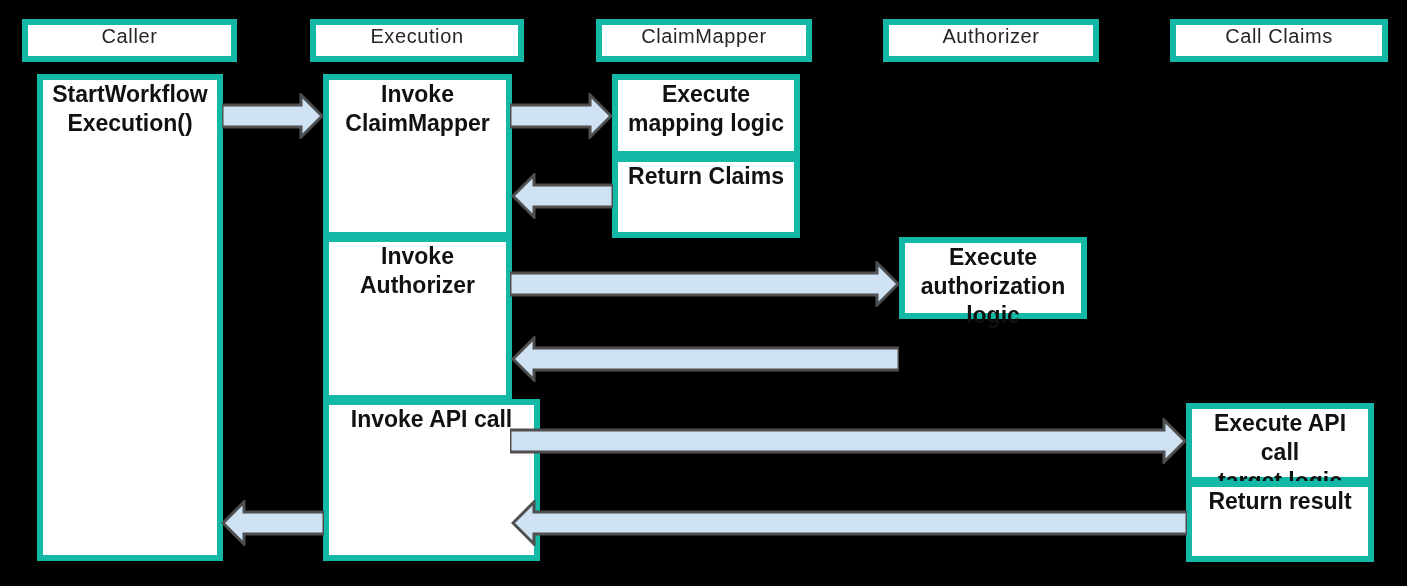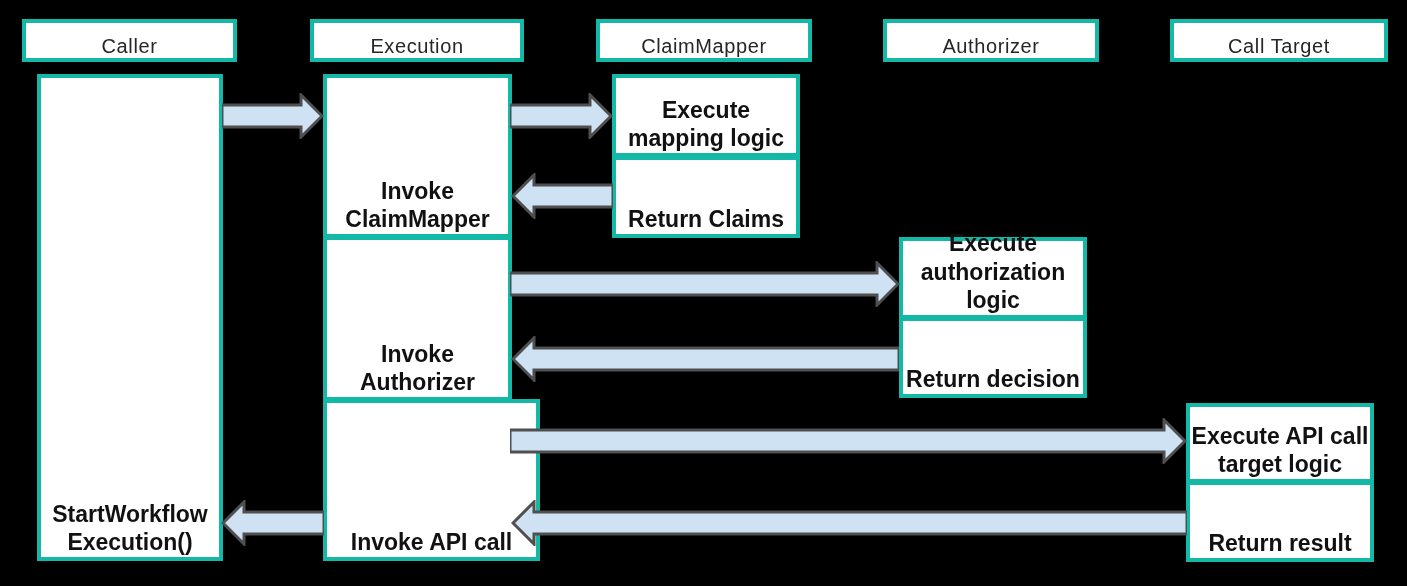--- a/index.html
+++ b/index.html
@@ -11,24 +11,24 @@
     position: relative;
     width: 1407px;
     height: 586px;
     background: #000000;
     overflow: hidden;
     font-family: "Liberation Sans", sans-serif;
   }
   .box {
     position: absolute;
     background: #ffffff;
-    border: 4px solid #14b8a6;
+    border: 6px solid #14b8a6;
     box-sizing: border-box;
     display: flex;
-    align-items: flex-end;
+    align-items: flex-start;
     justify-content: center;
     text-align: center;
   }
   .header-box {
     top: 19px;
     height: 43px;
     font-size: 20px;
     font-weight: 400;
     letter-spacing: 0.6px;
     color: #262626;
@@ -56,21 +56,21 @@
   <div class="box header-box" style="left:310px; width:214px;">
       <span>Execution</span>
     </div>
   <div class="box header-box" style="left:596px; width:216px;">
       <span>ClaimMapper</span>
     </div>
   <div class="box header-box" style="left:883px; width:216px;">
       <span>Authorizer</span>
     </div>
   <div class="box header-box" style="left:1170px;width:218px;">
-      <span>Call Target</span>
+      <span>Call Claims</span>
     </div>
 
   <div class="box step-box" style="left:37px; top:74px; width:186px; height:487px;">
     <span>StartWorkflow
 Execution()</span>
   </div>
 
   <div class="box step-box" style="left:323px; top:74px;  width:189px; height:164px;">
     <span>Invoke
 ClaimMapper</span>
@@ -88,23 +88,20 @@
 mapping logic</span>
   </div>
   <div class="box step-box" style="left:612px; top:156px; width:188px; height:82px;">
     <span>Return Claims</span>
   </div>
 
   <div class="box step-box" style="left:899px; top:237px; width:188px; height:82px;">
     <span>Execute
 authorization
 logic</span>
-  </div>
-  <div class="box step-box" style="left:899px; top:317px; width:188px; height:81px;">
-    <span>Return decision</span>
   </div>
 
   <div class="box step-box" style="left:1186px; top:403px; width:188px; height:80px;">
     <span>Execute API call
 target logic</span>
   </div>
   <div class="box step-box" style="left:1186px; top:481px; width:188px; height:81px;">
     <span>Return result</span>
   </div>
 

